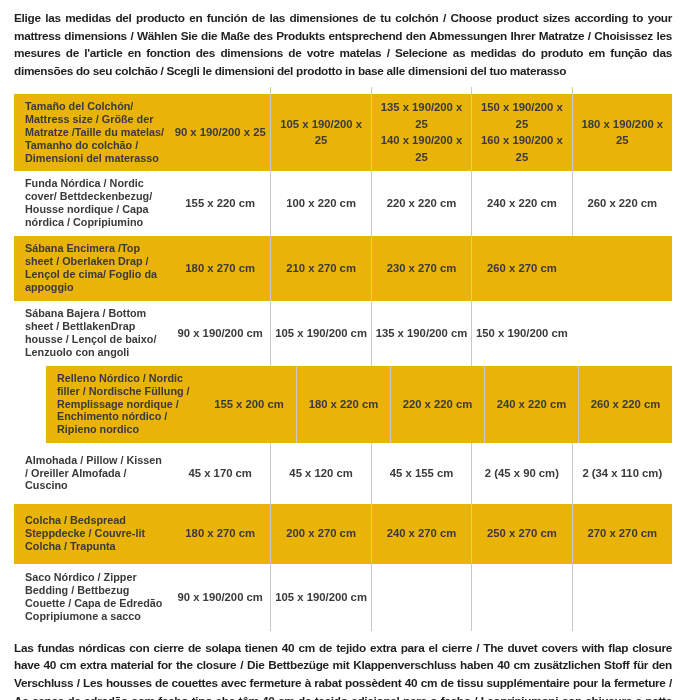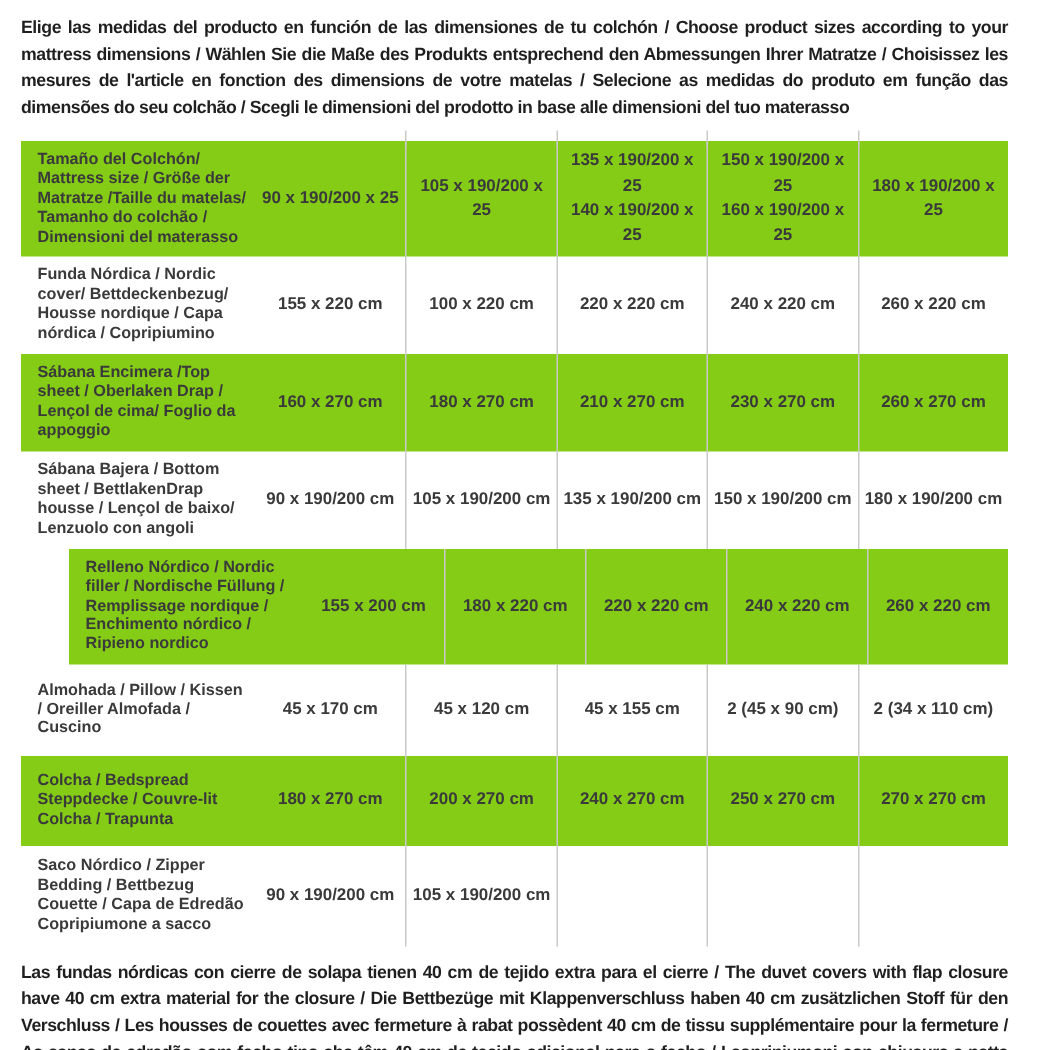--- a/index.html
+++ b/index.html
@@ -22,21 +22,21 @@
     text-align: justify;
     color: #1f1f1f;
     margin-bottom: 6px;
   }
   .size-table { width: 100%; }
   .row {
     display: grid;
     grid-template-columns: 156px repeat(5, 1fr);
     align-items: center;
   }
-  .row.alt { background: #84cc16; }
+  .row.alt { background: #eab308; }
   .cell { height: 100%; display: flex; align-items: center; }
   .cell.label {
     padding: 6px 4px 6px 11px;
     font-size: 10.8px;
     font-weight: bold;
     line-height: 1.2;
     color: #3a3a3a;
   }
   .cell.val {
     justify-content: center;
@@ -101,34 +101,32 @@
       <div class="cell label">Funda Nórdica /  Nordic cover/ Bettdeckenbezug/ Housse nordique  / Capa nórdica / Copripiumino</div>
       <div class="cell val">155 x 220 cm</div>
       <div class="cell val">100 x 220 cm</div>
       <div class="cell val">220 x 220 cm</div>
       <div class="cell val">240 x 220 cm</div>
       <div class="cell val">260 x 220 cm</div>
     </div>
 
     <div class="row alt r3">
       <div class="cell label">Sábana Encimera /Top sheet / Oberlaken Drap / Lençol de cima/ Foglio da appoggio</div>
-      <div class="cell val">160 x 270 cm</div>
       <div class="cell val">180 x 270 cm</div>
       <div class="cell val">210 x 270 cm</div>
       <div class="cell val">230 x 270 cm</div>
       <div class="cell val">260 x 270 cm</div>
     </div>
 
     <div class="row r4">
       <div class="cell label">Sábana Bajera / Bottom sheet / BettlakenDrap housse / Lençol de baixo/ Lenzuolo con angoli</div>
       <div class="cell val">90 x 190/200 cm</div>
       <div class="cell val">105 x 190/200 cm</div>
       <div class="cell val">135 x 190/200 cm</div>
       <div class="cell val">150 x 190/200 cm</div>
-      <div class="cell val">180 x 190/200 cm</div>
     </div>
 
     <div class="row alt r5">
       <div class="cell label">Relleno Nórdico / Nordic filler / Nordische Füllung / Remplissage nordique / Enchimento nórdico / Ripieno nordico</div>
       <div class="cell val">155 x 200 cm</div>
       <div class="cell val">180 x 220 cm</div>
       <div class="cell val">220 x 220 cm</div>
       <div class="cell val">240 x 220 cm</div>
       <div class="cell val">260 x 220 cm</div>
     </div>

